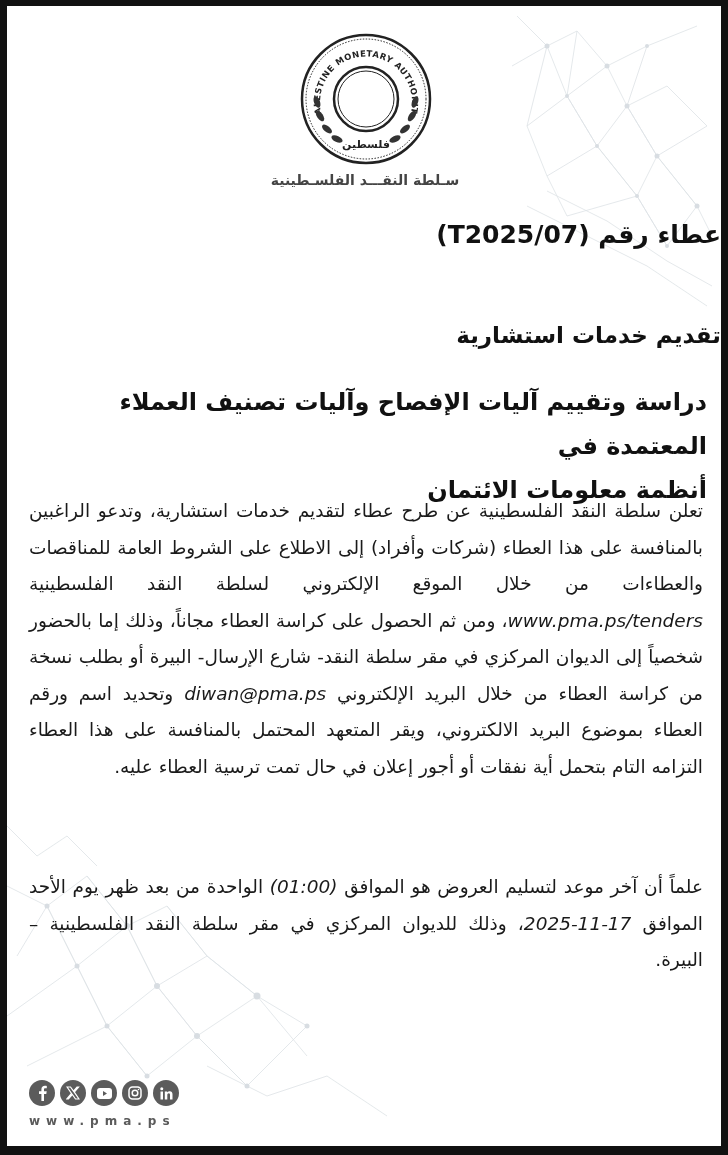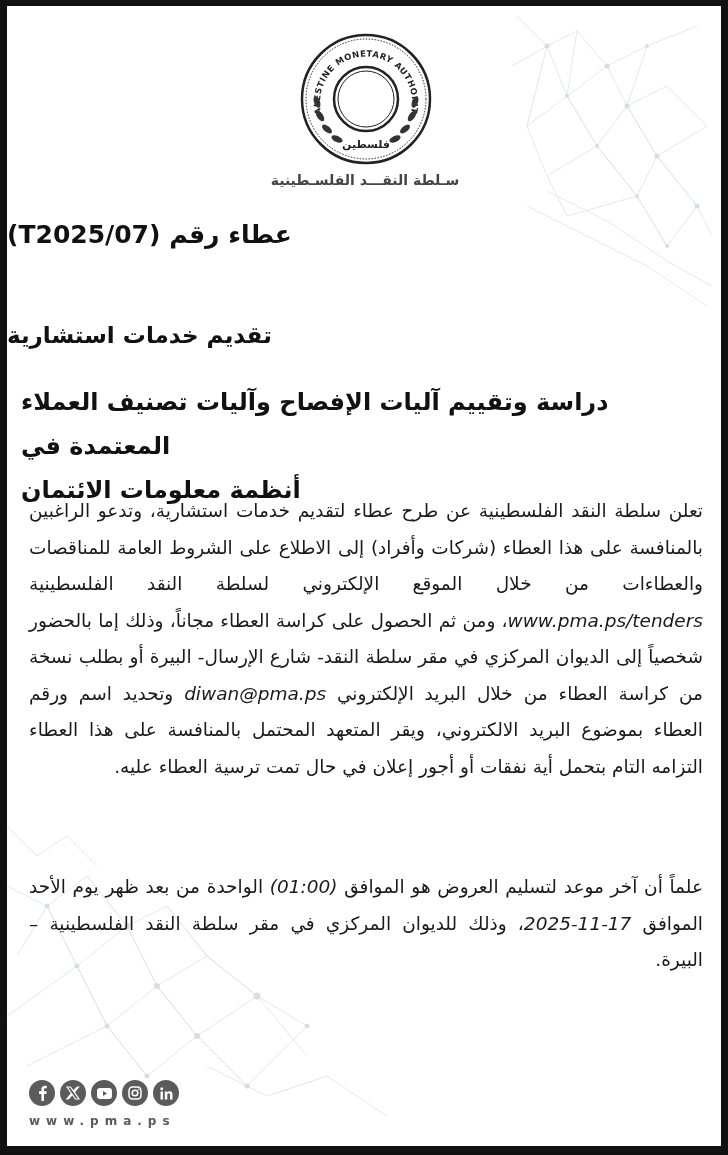--- a/index.html
+++ b/index.html
@@ -58,43 +58,43 @@
       font-size: 14px;
       color: #444444;
       letter-spacing: 1px;
       font-weight: bold;
     }
     .tender-number {
       position: absolute;
       left: 0;
       top: 214px;
       width: 714px;
-      text-align: left;
+      text-align: right;
       direction: rtl;
       font-size: 25px;
       font-weight: bold;
       color: #111111;
     }
     .section-title {
       position: absolute;
       left: 0;
       top: 316px;
       width: 714px;
-      text-align: left;
+      text-align: right;
       direction: rtl;
       font-size: 23px;
       font-weight: bold;
       color: #111111;
     }
     .subject {
       position: absolute;
       left: 14px;
       top: 374px;
       width: 686px;
-      text-align: left;
+      text-align: right;
       direction: rtl;
       font-size: 24px;
       font-weight: bold;
       line-height: 44px;
       color: #111111;
     }
     .para {
       position: absolute;
       left: 22px;
       width: 674px;

